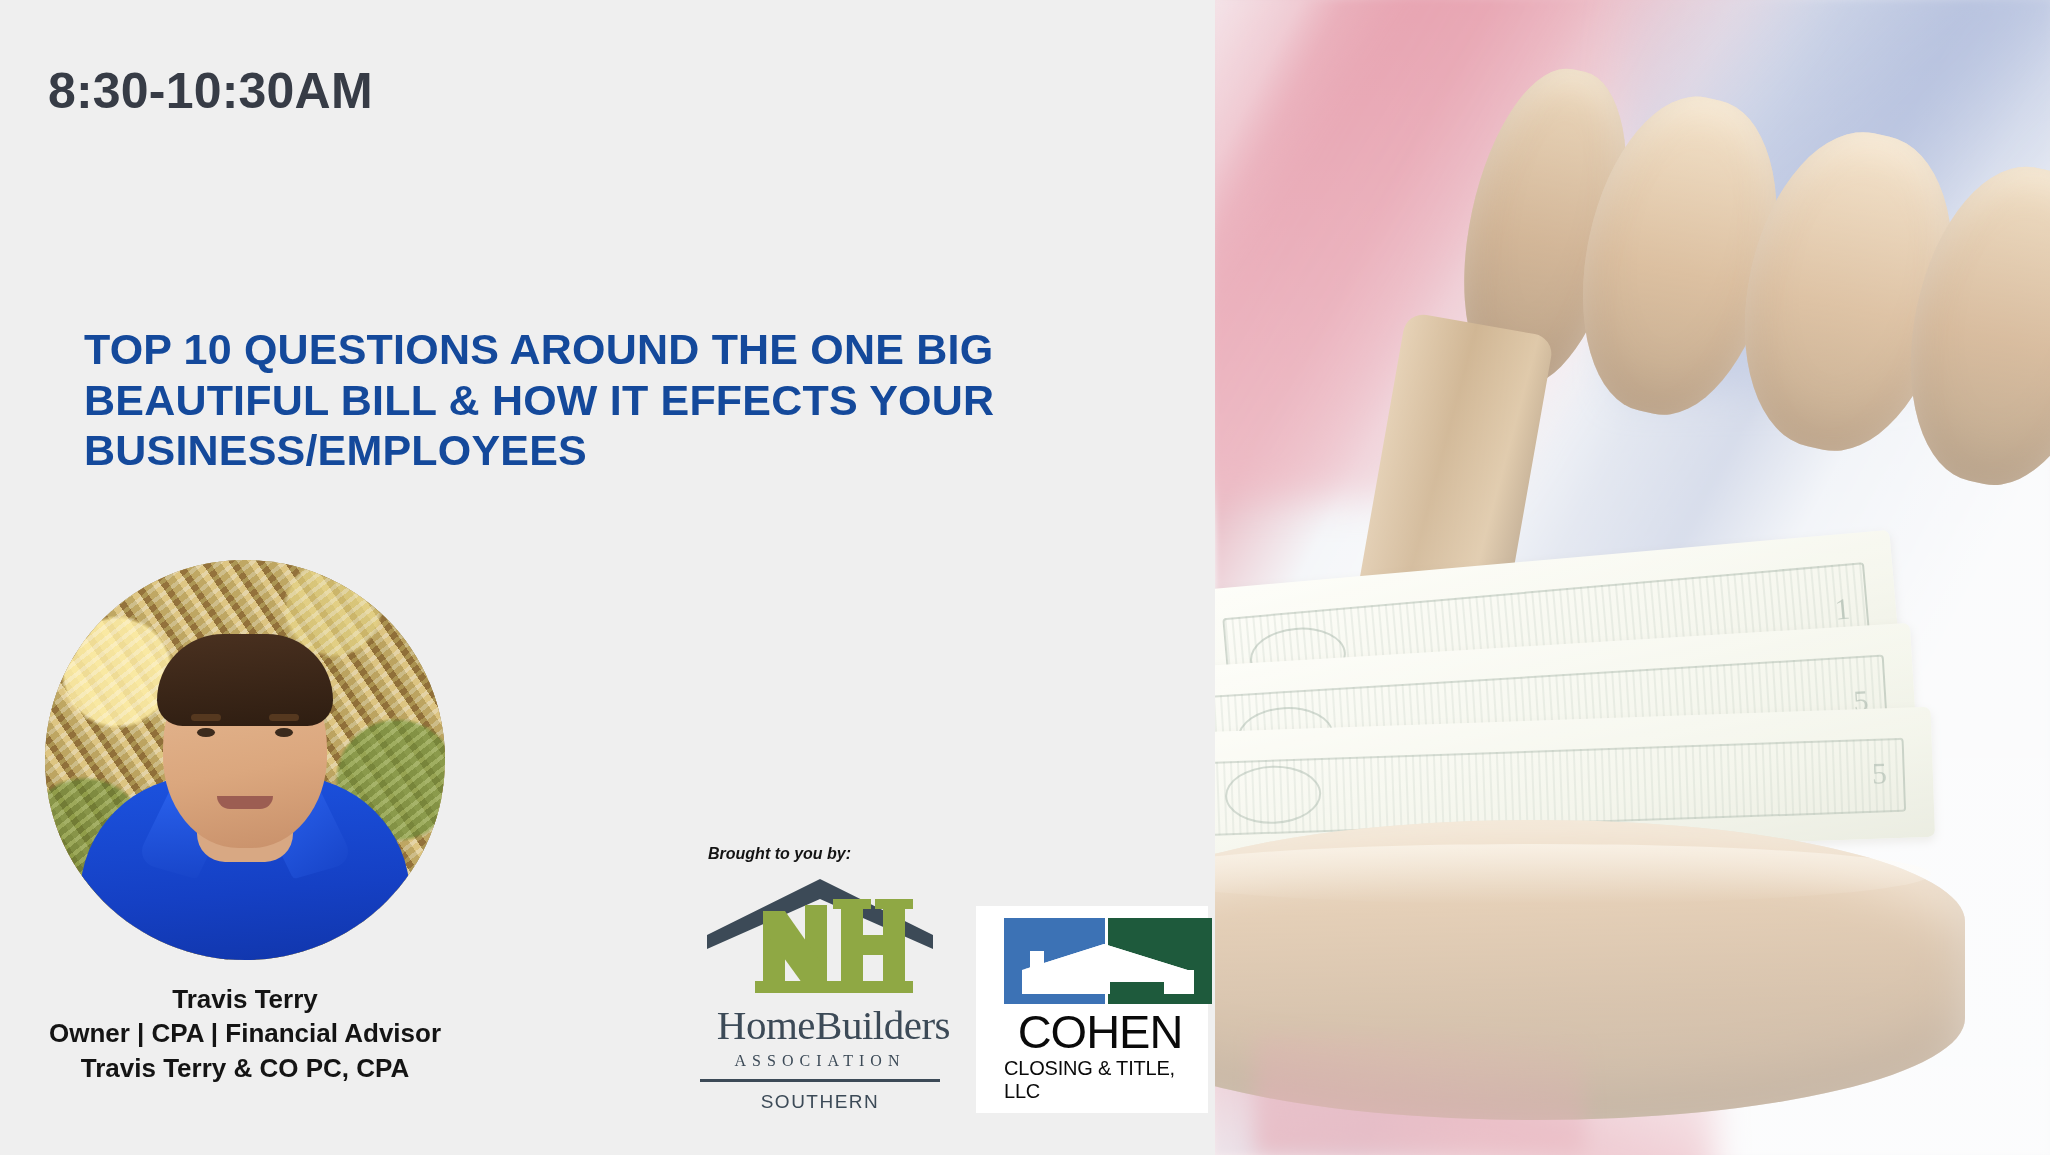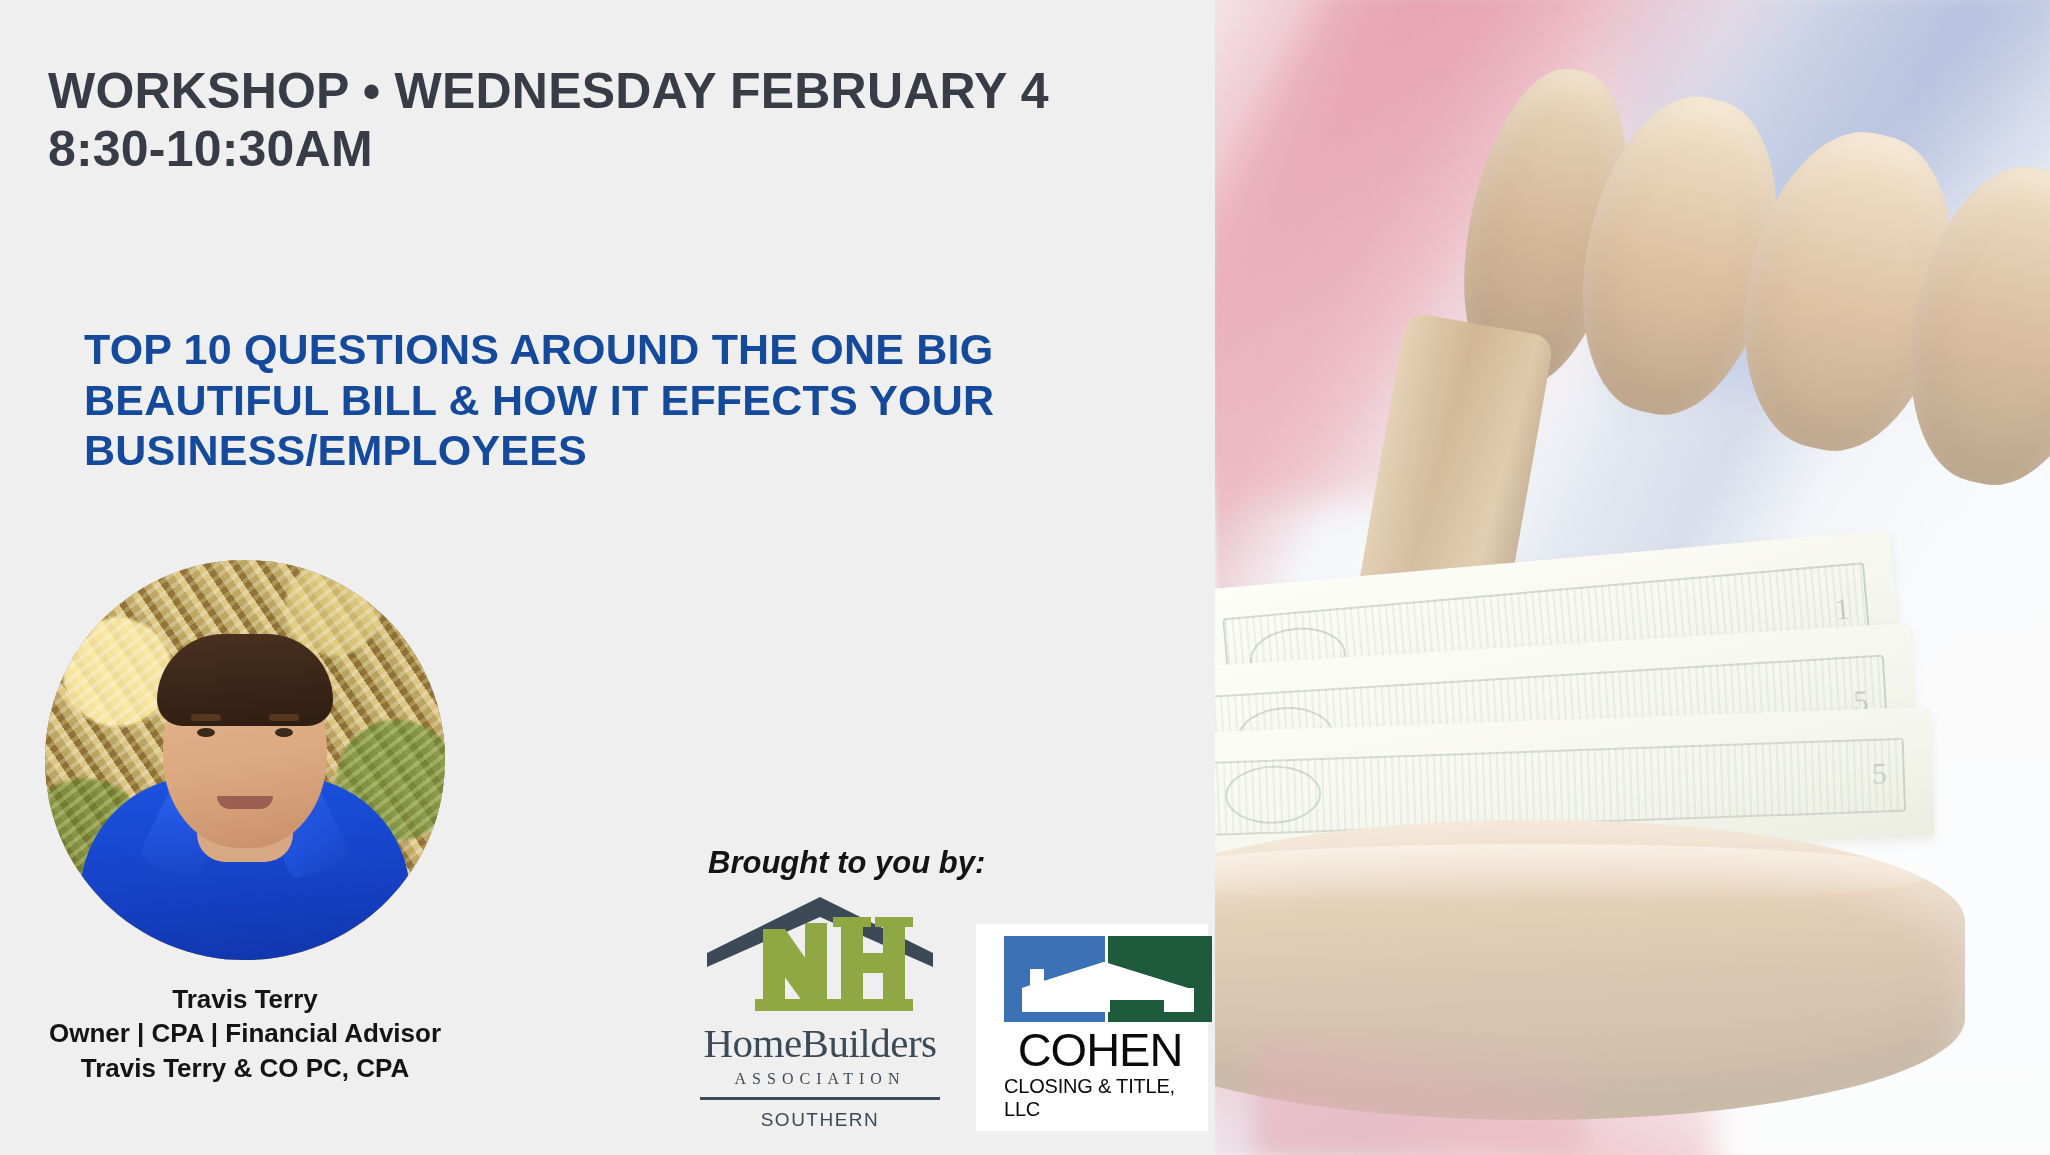--- a/index.html
+++ b/index.html
@@ -137,40 +137,41 @@
     color:#141414;
   }
 
   
   .sponsors {
     position:absolute;
     left:690px; top:845px;
     width:530px;
   }
   .brought {
-    font-size:31px;
+    font-size:16px;
     font-weight:bold;
     font-style:italic;
     color:#141414;
     margin-left:18px;
     margin-bottom:10px;
   }
   .logo-row { display:flex; align-items:flex-end; gap:26px; }
 
   
   .nhba { width:260px; text-align:center; }
   .nhba .roof-wrap { position:relative; height:128px; }
   .nhba svg { display:block; margin:0 auto; }
   .nhba .hb {
     font-family:"Liberation Serif", serif;
     font-size:41px;
     color:#3c4a57;
     line-height:1;
     margin-top:4px;
     letter-spacing:-0.5px;
+    text-align:right;
   }
   .nhba .assoc {
     font-family:"Liberation Serif", serif;
     font-size:16px;
     letter-spacing:6px;
     color:#3c4a57;
     margin-top:6px;
   }
   .nhba .rule {
     height:3px; background:#3c4a57;
@@ -340,21 +341,20 @@
   }
 </style>
 </head>
 <body>
 
 <div class="poster">
 
   <div class="left-panel">
 
     <div class="eyebrow">
-      <div>WORKSHOP • WEDNESDAY FEBRUARY 4</div>
       <div>8:30-10:30AM</div>
     </div>
 
     <h1 class="headline">TOP 10 QUESTIONS AROUND THE ONE BIG BEAUTIFUL BILL &amp; HOW IT EFFECTS YOUR BUSINESS/EMPLOYEES</h1>
 
     <div class="speaker">
       <div class="avatar">
         <div class="bg"></div>
         <div class="bg2"></div>
         <div class="shirt"></div>

